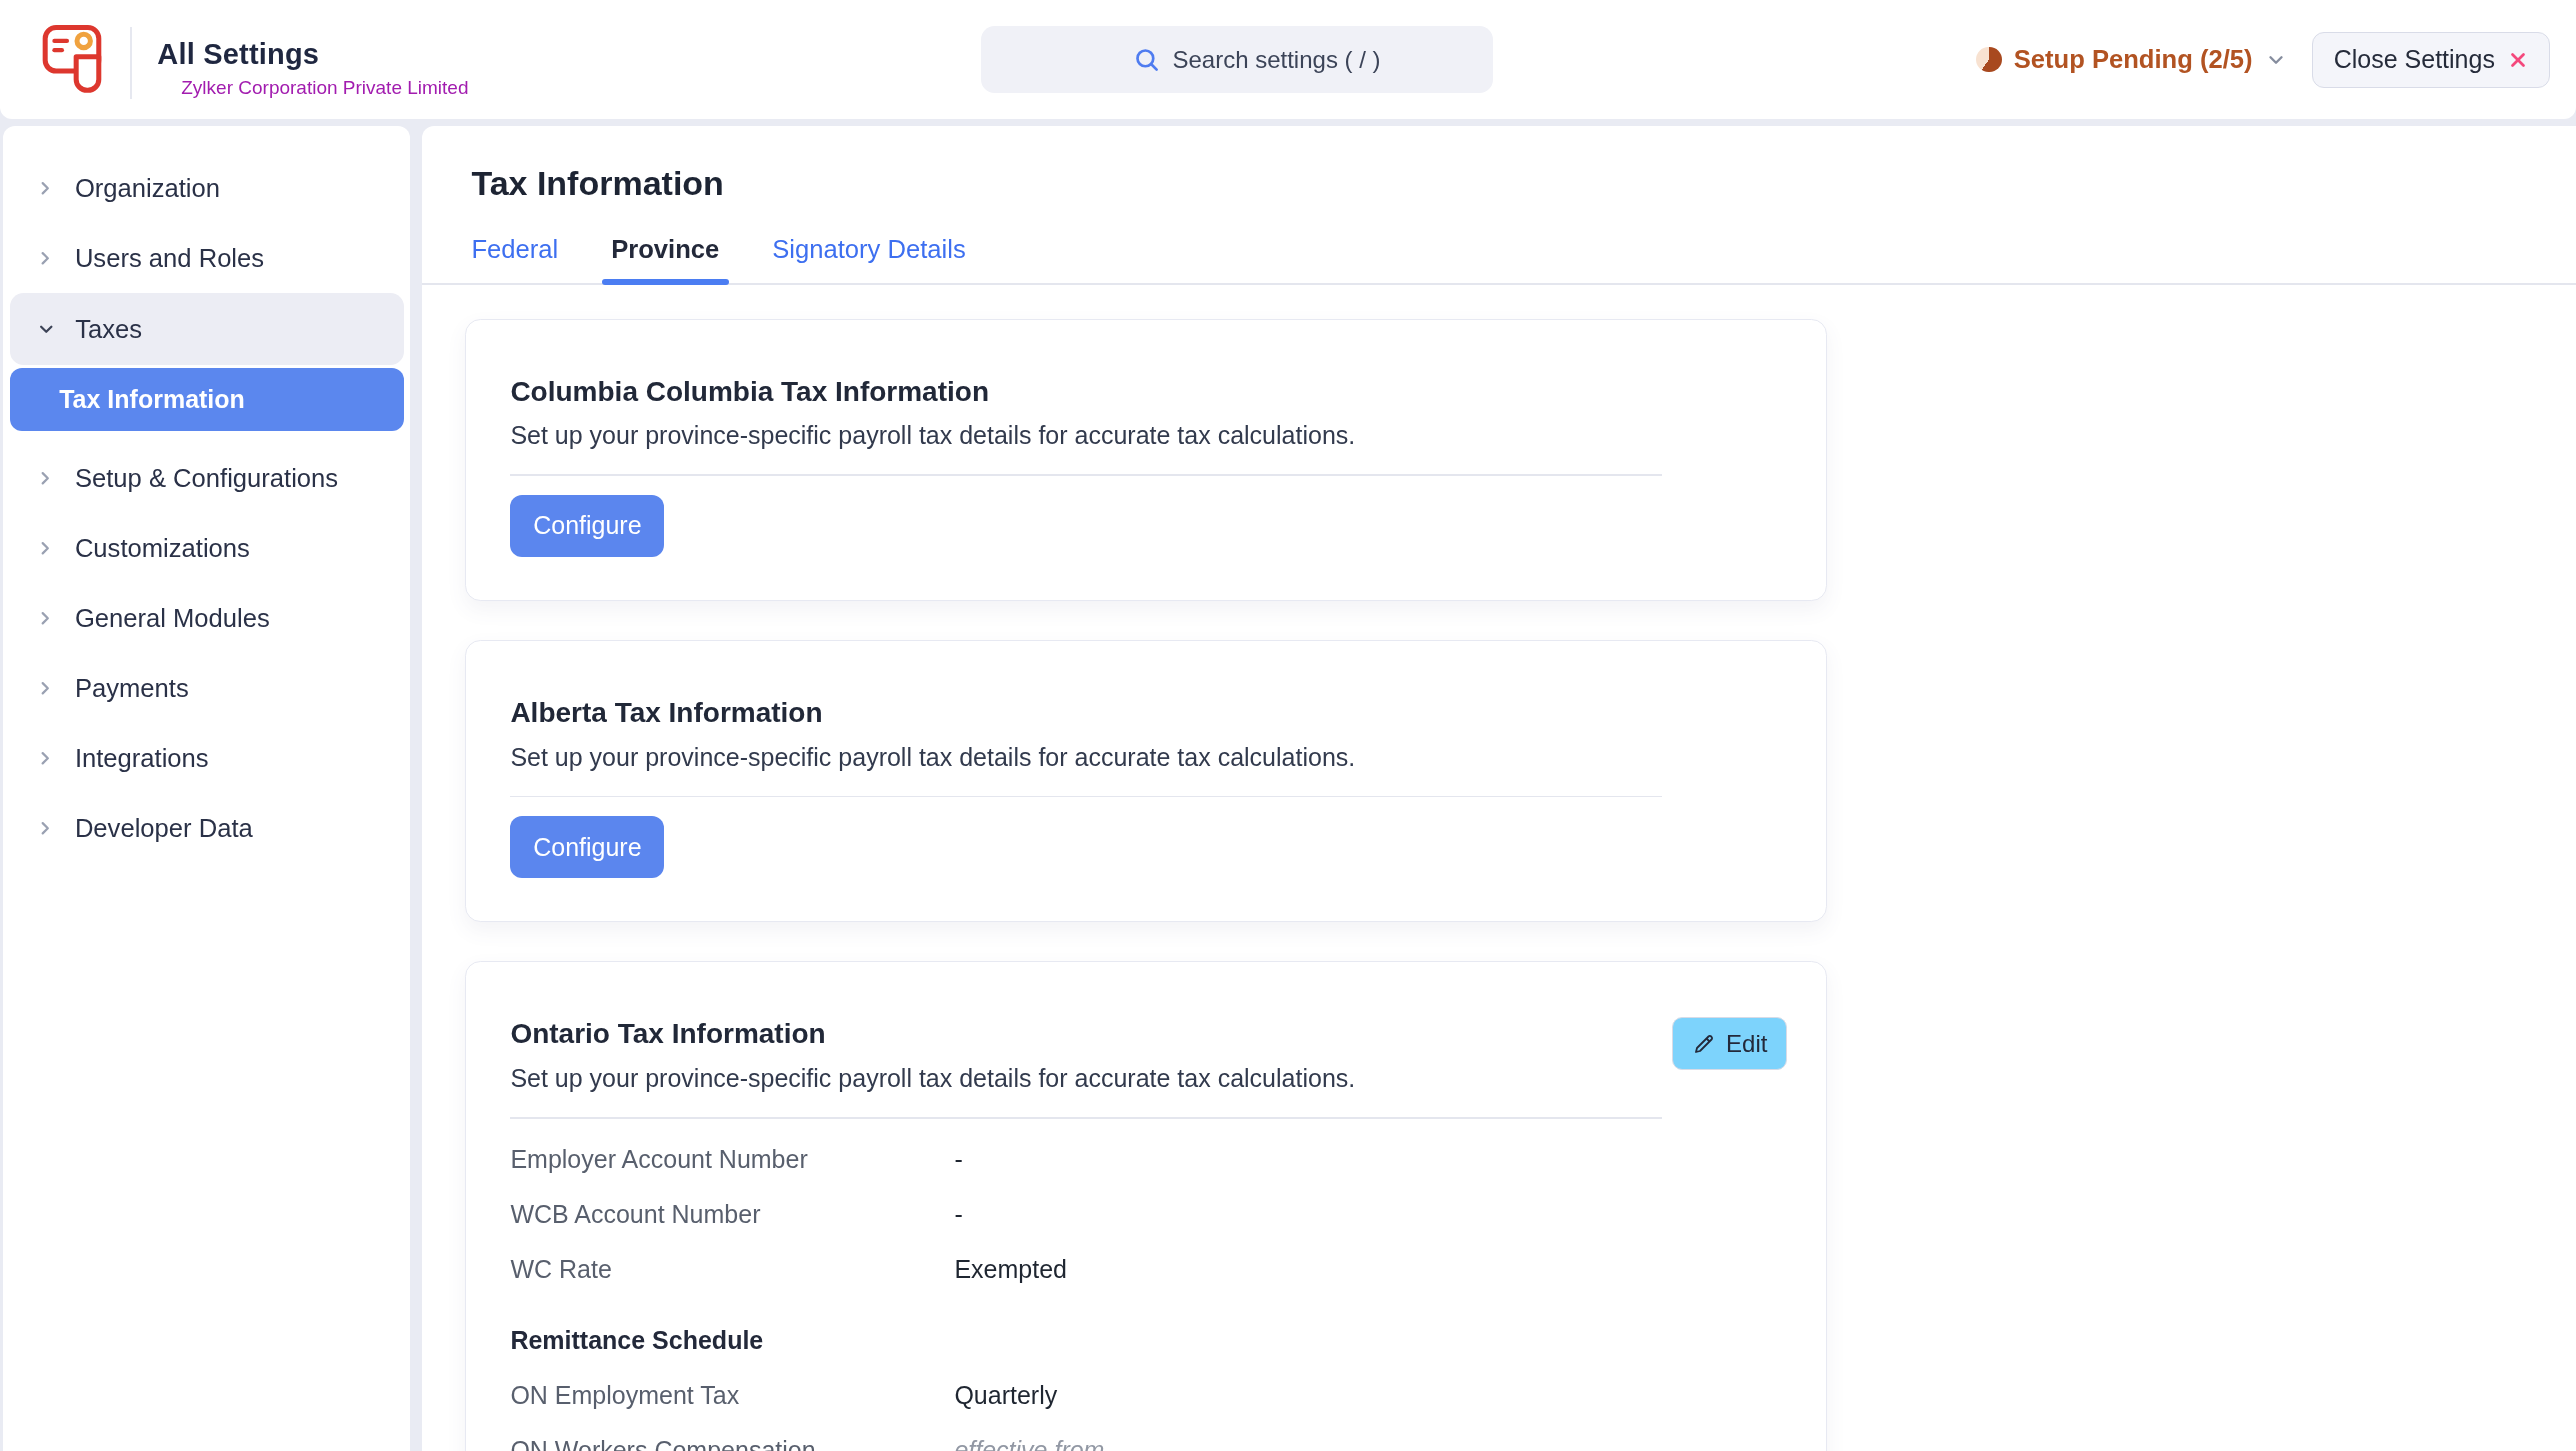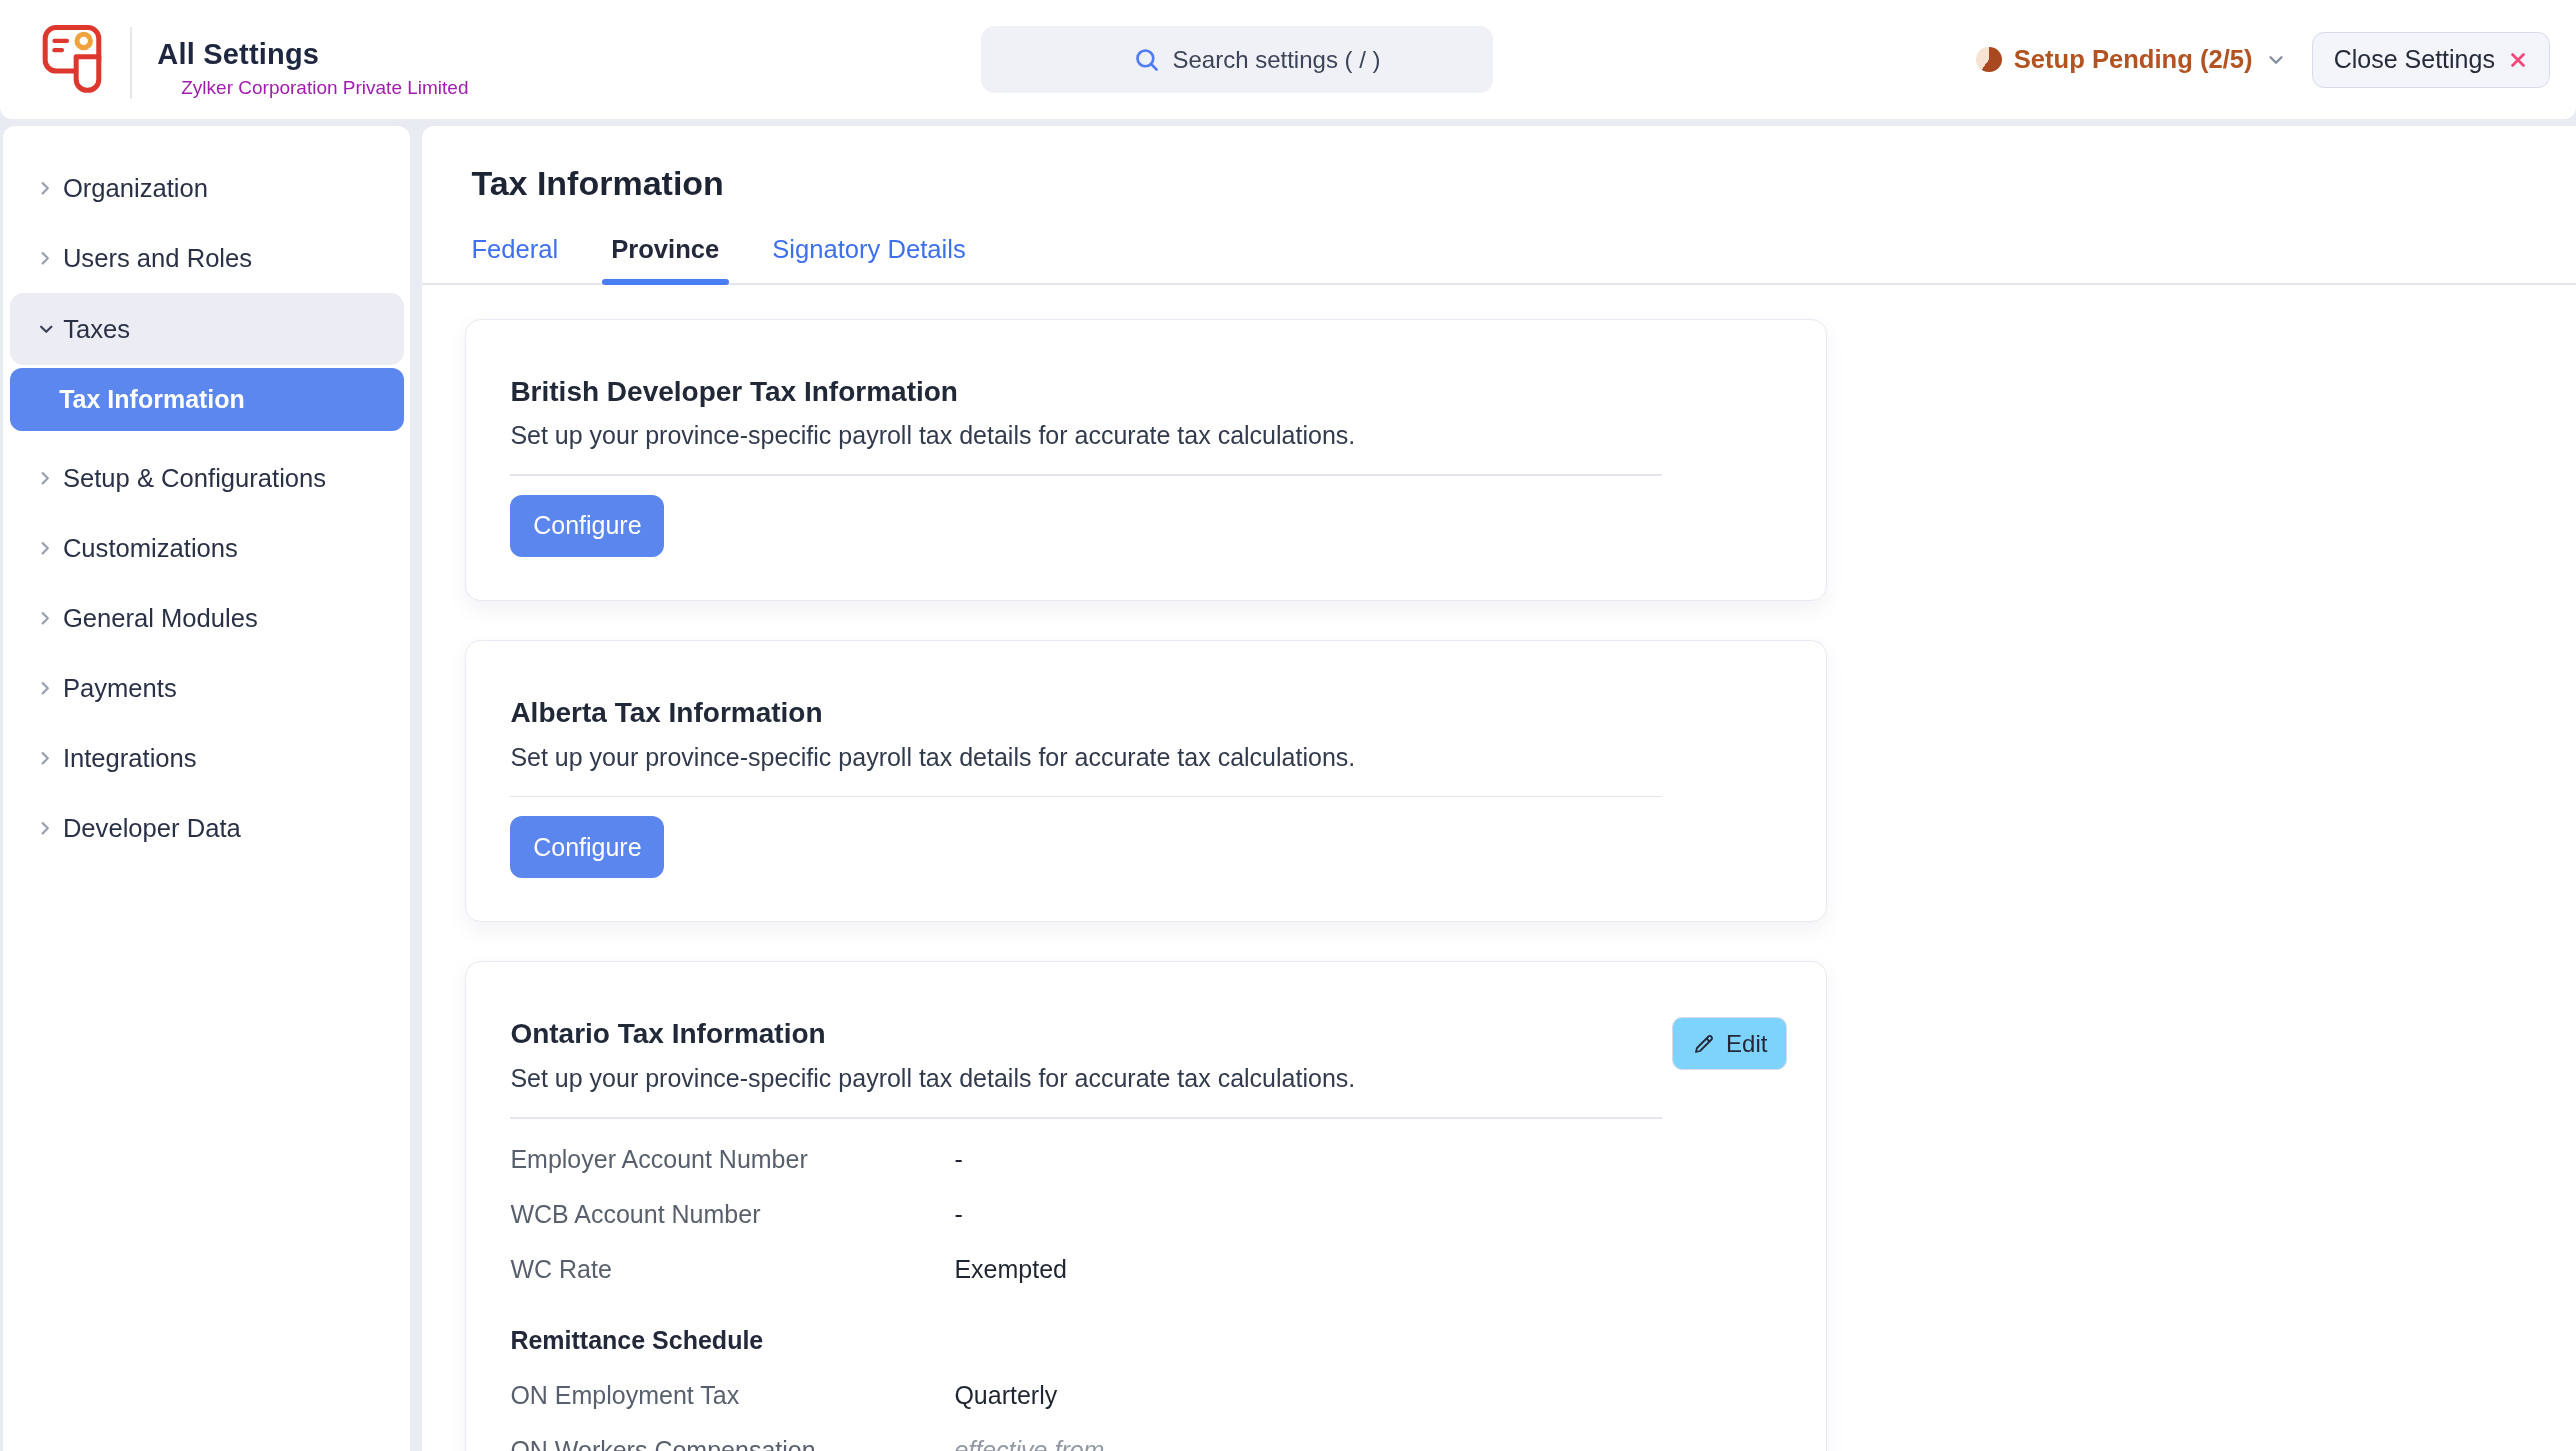--- a/index.html
+++ b/index.html
@@ -58,21 +58,21 @@
     width:407px; background:#ffffff; border-radius:12px 12px 0 0;
     padding-top:27px; flex-shrink:0;
   }
   .main {
     flex:1; background:#ffffff; border-radius:12px 0 0 0;
     position:relative; overflow:hidden;
   }
 
   
   .side-item {
-    height:70px; display:flex; align-items:center; gap:7px;
+    height:70px; display:flex; align-items:center; gap:19px;
     padding-left:32px; cursor:pointer;
   }
   .side-item .label { font-size:25.6px; color:#2a3147; }
   .side-item.group-open {
     margin:0 6.8px; padding-left:25.6px; height:72px;
     background:#ecedf4; border-radius:13.6px;
   }
   .side-item.after-pills { margin-top:12px; }
   .side-subitem {
     margin:3.4px 6.8px 0 6.8px; height:63px; border-radius:12px;
@@ -265,21 +265,21 @@
         <span class="tab">Federal</span>
         <span class="tab active">Province</span>
         <span class="tab">Signatory Details</span>
       </div>
     </div>
     <div class="tab-rule"></div>
 
     <div class="cards">
 
       <div class="card">
-        <div class="card-title">British Developer Tax Information</div>
+        <div class="card-title">Columbia Columbia Tax Information</div>
         <div class="card-desc">Set up your province-specific payroll tax details for accurate tax calculations.</div>
         <div class="card-rule"></div>
         <button class="btn-primary">Configure</button>
       </div>
 
       <div class="card">
         <div class="card-title">Alberta Tax Information</div>
         <div class="card-desc">Set up your province-specific payroll tax details for accurate tax calculations.</div>
         <div class="card-rule"></div>
         <button class="btn-primary">Configure</button>

